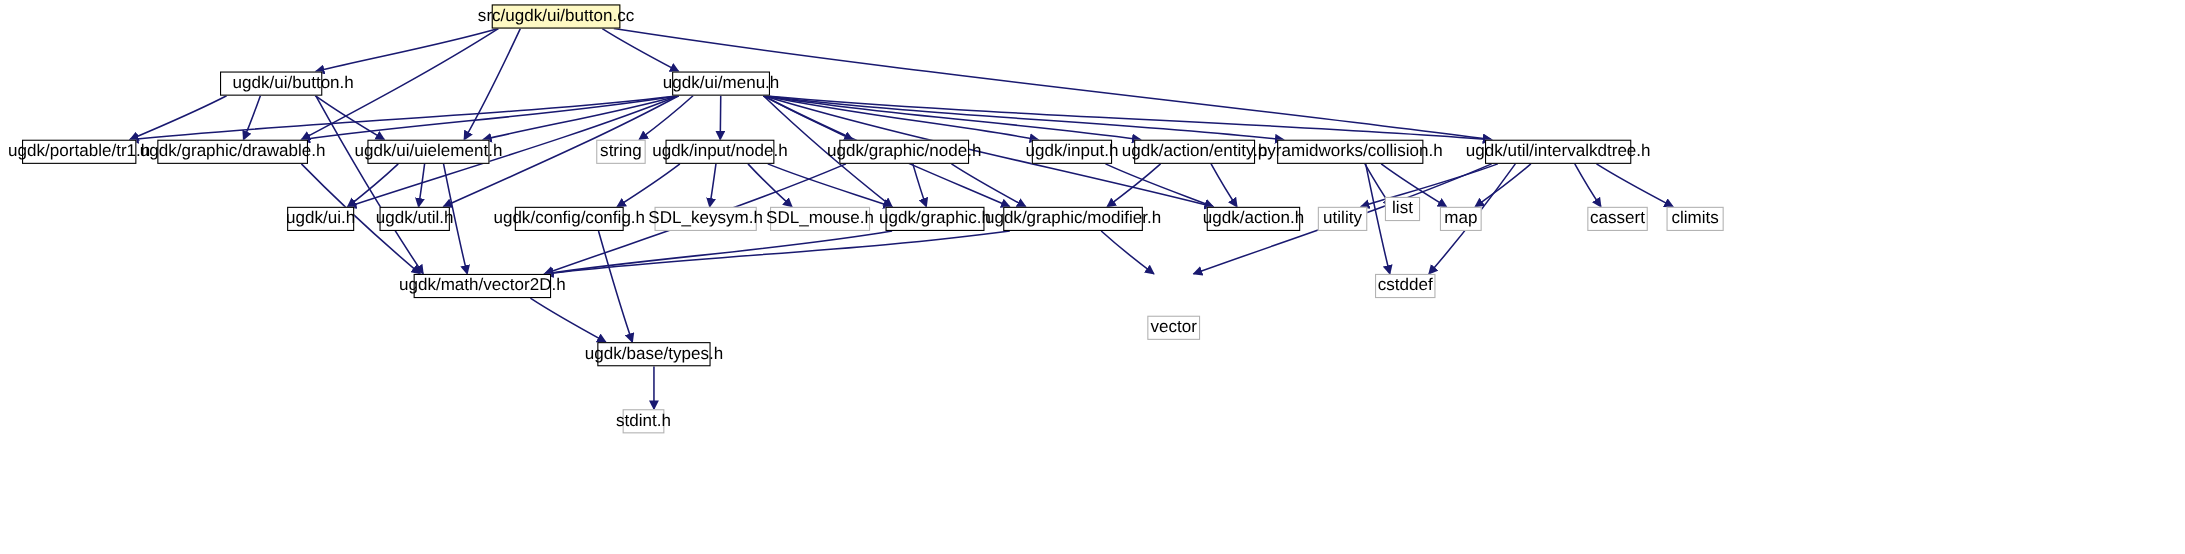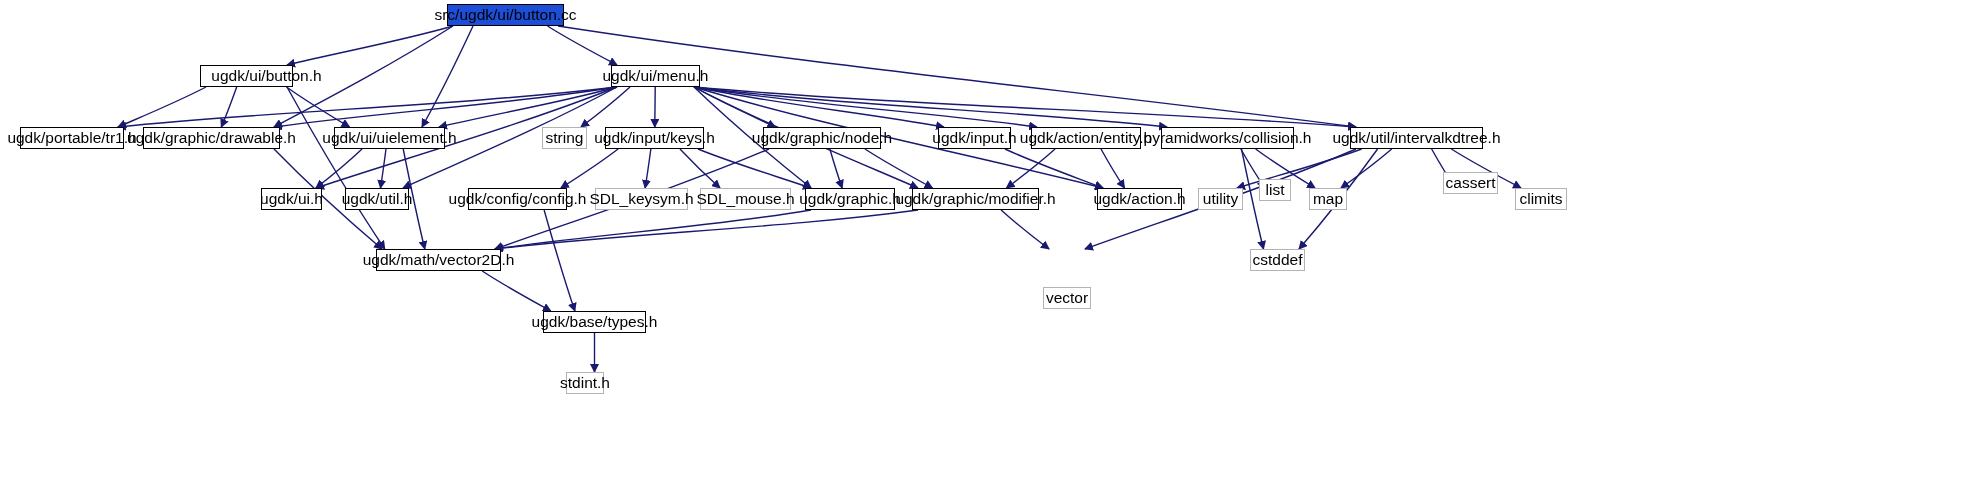--- a/index.html
+++ b/index.html
@@ -3,21 +3,21 @@
 <meta charset="utf-8">
 <style>
   html,body{margin:0;padding:0;background:#ffffff;}
   body{font-family:"Liberation Sans","DejaVu Sans",sans-serif;}
   #canvas{position:relative;width:1986px;height:504px;overflow:hidden;background:#ffffff;}
   svg.edges{position:absolute;left:0;top:0;width:1986px;height:504px;}
   .node{position:absolute;box-sizing:border-box;display:flex;align-items:center;justify-content:center;
         font-size:15.5px;line-height:1;white-space:nowrap;color:#000000;}
   .node.solid{border:1px solid #000000;background:#ffffff;}
   .node.faint{border:1px solid #b3b3b3;background:#ffffff;}
-  .node.root{border:1px solid #000000;background:#1d4ed8;}
+  .node.root{border:1px solid #000000;background:#fef9c3;}
   .node span{pointer-events:none;}
 </style>
 </head>
 <body>
 
 <div id="canvas">
   <svg class="edges" viewBox="0 0 1986 504" preserveAspectRatio="none">
     <defs>
       <marker id="arw" markerWidth="9" markerHeight="9" refX="8" refY="4.5" orient="auto" markerUnits="userSpaceOnUse">
         <path d="M0,0 L9,4.5 L0,9 Z" fill="#191970"></path>
@@ -95,21 +95,21 @@
       <div class="node solid" style="left: 143px; top: 127px; width: 137px; height: 22px;">
         <span>ugdk/graphic/drawable.h</span>
       </div>
       <div class="node solid" style="left: 334px; top: 127px; width: 111px; height: 22px;">
         <span>ugdk/ui/uielement.h</span>
       </div>
       <div class="node faint" style="left: 542px; top: 127px; width: 45px; height: 22px;">
         <span>string</span>
       </div>
       <div class="node solid" style="left: 605px; top: 127px; width: 99px; height: 22px;">
-        <span>ugdk/input/keys.h</span>
+        <span>ugdk/input/node.h</span>
       </div>
       <div class="node solid" style="left: 763px; top: 127px; width: 118px; height: 22px;">
         <span>ugdk/graphic/node.h</span>
       </div>
       <div class="node solid" style="left: 938px; top: 127px; width: 73px; height: 22px;">
         <span>ugdk/input.h</span>
       </div>
       <div class="node solid" style="left: 1031px; top: 127px; width: 110px; height: 22px;">
         <span>ugdk/action/entity.h</span>
       </div>
@@ -145,21 +145,21 @@
       </div>
       <div class="node faint" style="left: 1198px; top: 188px; width: 45px; height: 22px;">
         <span>utility</span>
       </div>
       <div class="node faint" style="left: 1259px; top: 179px; width: 32px; height: 22px;">
         <span>list</span>
       </div>
       <div class="node faint" style="left: 1309px; top: 188px; width: 38px; height: 22px;">
         <span>map</span>
       </div>
-      <div class="node faint" style="left: 1443px; top: 172px; width: 55px; height: 22px;">
+      <div class="node faint" style="left: 1443px; top: 188px; width: 55px; height: 22px;">
         <span>cassert</span>
       </div>
       <div class="node faint" style="left: 1515px; top: 188px; width: 52px; height: 22px;">
         <span>climits</span>
       </div>
       <div class="node solid" style="left: 376px; top: 249px; width: 125px; height: 22px;">
         <span>ugdk/math/vector2D.h</span>
       </div>
       <div class="node faint" style="left: 1043px; top: 249px; width: 48px; height: 22px; margin-top: 38px;">
         <span>vector</span>

